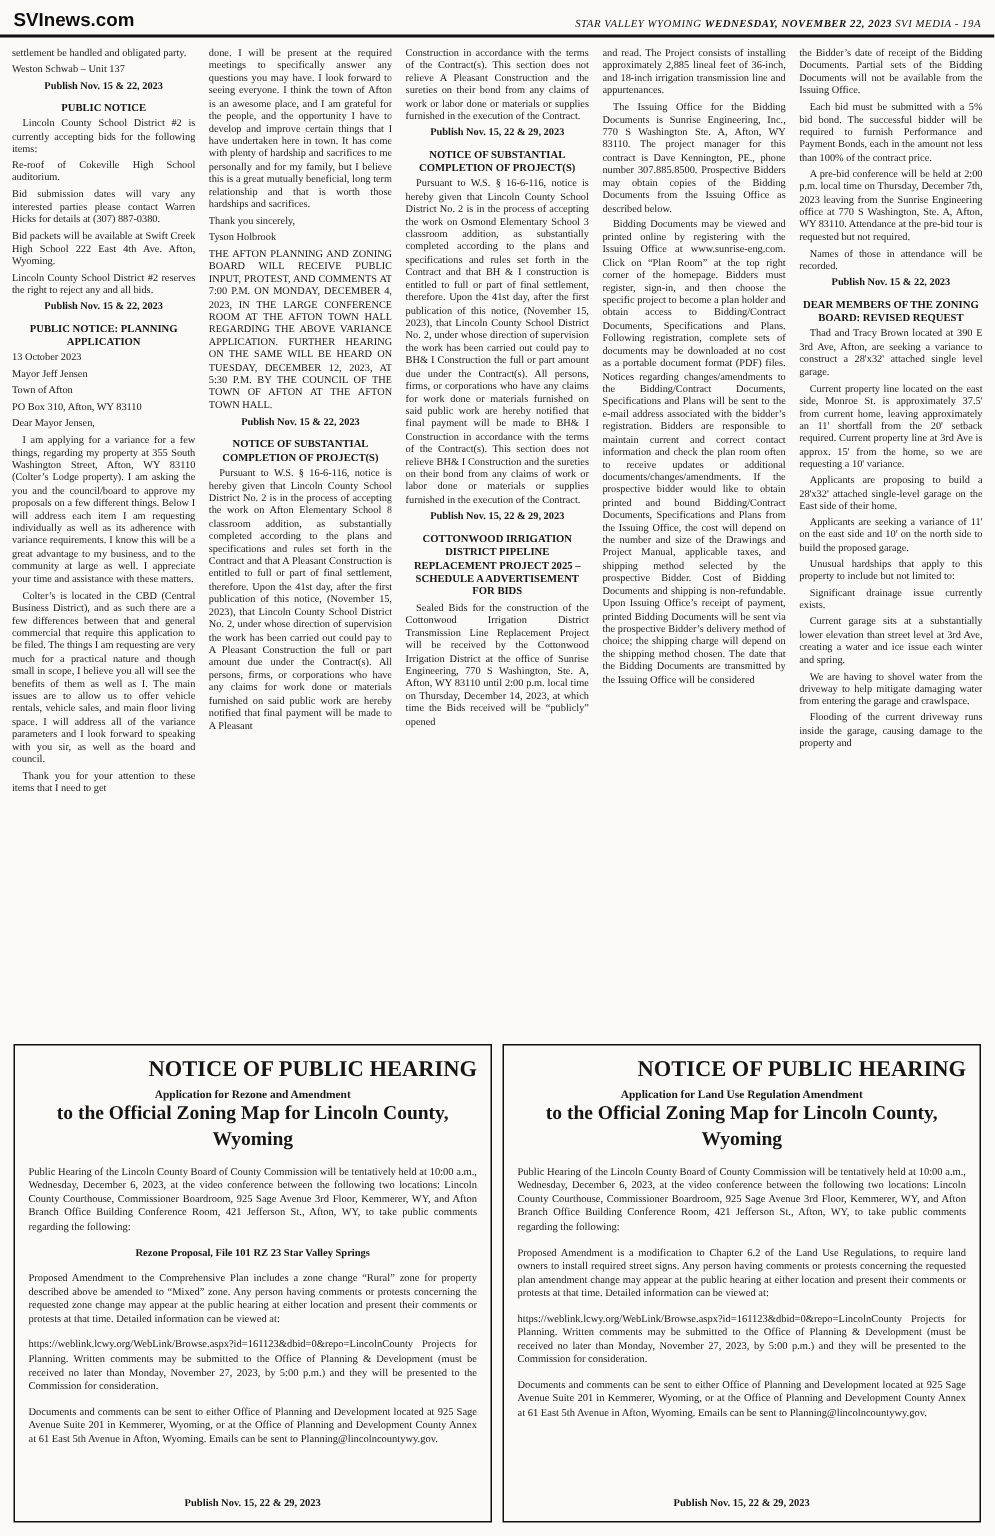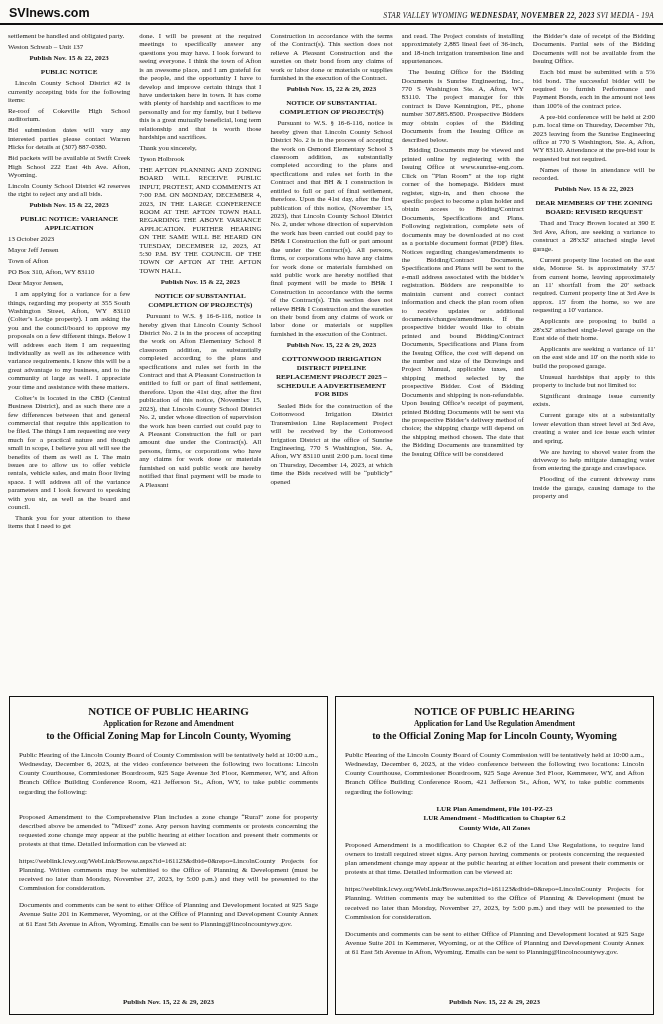--- a/index.html
+++ b/index.html
@@ -22,23 +22,23 @@
   .blk.pc { }
   .blk.l  { text-align:left; }
   .blk.h  { font-weight:bold; text-align:center; text-indent:0; margin:4.5px 2px 2.5px; font-size:7.1px; line-height:1.26; }
   .blk.pub{ font-weight:bold; text-align:center; margin:2.5px 0 5.5px; }
 
   
   .boxes { display:flex; gap:7px; padding:7px 9px 9px; flex:1; }
   .box { flex:1 1 0; min-width:0; border:1.5px solid #111; padding:7px 9px;
          font-size:7px; line-height:1.3; text-align:justify;
          display:flex; flex-direction:column; }
-  .box-title { font-weight:bold; text-align:center; font-size:11px; margin-bottom:1px; }
+  .box-title { font-weight:bold; text-align:right; font-size:15px; margin-bottom:1px; }
   .box-sub   { font-weight:bold; text-align:center; font-size:7.6px; }
-  .box-sub2  { font-weight:bold; text-align:center; font-size:10px; margin-bottom:5px; }
+  .box-sub2  { font-weight:bold; text-align:center; font-size:13px; margin-bottom:5px; }
   .box-p     { margin:4px 0; }
   .box-p.link{ overflow-wrap:anywhere; }
   .box-head  { font-weight:bold; text-align:center; line-height:1.35; }
   .box-headgroup { margin:4px 0; }
   .box-publish { font-weight:bold; text-align:center; margin-top:auto; padding-top:5px; }
 </style>
 </head>
 <body>
 
 <div class="page">
@@ -53,21 +53,21 @@
         <div class="blk pc">settlement be handled and obligated party.</div>
         <div class="blk l">Weston Schwab – Unit 137</div>
         <div class="blk pub">Publish Nov. 15 &amp; 22, 2023</div>
         <div class="blk h">PUBLIC NOTICE</div>
         <div class="blk p">Lincoln County School District #2 is currently accepting bids for the following items:</div>
         <div class="blk pc">Re-roof of Cokeville High School auditorium.</div>
         <div class="blk pc">Bid submission dates will vary any interested parties please contact Warren Hicks for details at (307) 887-0380.</div>
         <div class="blk pc">Bid packets will be available at Swift Creek High School 222 East 4th Ave. Afton, Wyoming.</div>
         <div class="blk pc">Lincoln County School District #2 reserves the right to reject any and all bids.</div>
         <div class="blk pub">Publish Nov. 15 &amp; 22, 2023</div>
-        <div class="blk h">PUBLIC NOTICE: VARIANCE APPLICATION</div>
+        <div class="blk h">PUBLIC NOTICE: PLANNING APPLICATION</div>
         <div class="blk l">13 October 2023</div>
         <div class="blk l">Mayor Jeff Jensen</div>
         <div class="blk l">Town of Afton</div>
         <div class="blk l">PO Box 310, Afton, WY 83110</div>
         <div class="blk l">Dear Mayor Jensen,</div>
         <div class="blk p">I am applying for a variance for a few things, regarding my property at 355 South Washington Street, Afton, WY 83110 (Colter’s Lodge property). I am asking the you and the council/board to approve my proposals on a few different things. Below I will address each item I am requesting individually as well as its adherence with variance requirements. I know this will be a great advantage to my business, and to the community at large as well. I appreciate your time and assistance with these matters.</div>
         <div class="blk p">Colter’s is located in the CBD (Central Business District), and as such there are a few differences between that and general commercial that require this application to be filed. The things I am requesting are very much for a practical nature and though small in scope, I believe you all will see the benefits of them as well as I. The main issues are to allow us to offer vehicle rentals, vehicle sales, and main floor living space. I will address all of the variance parameters and I look forward to speaking with you sir, as well as the board and council.</div>
         <div class="blk p">Thank you for your attention to these items that I need to get</div>
       </div>
     <div class="col">
@@ -113,37 +113,33 @@
   </main>
 
   <section class="boxes">
 
     <div class="box">
       <div class="box-title">NOTICE OF PUBLIC HEARING</div>
       <div class="box-sub">Application for Rezone and Amendment</div>
       <div class="box-sub2">to the Official Zoning Map for Lincoln County, Wyoming</div>
       <p class="box-p">Public Hearing of the Lincoln County Board of County Commission will be tentatively held at 10:00 a.m., Wednesday, December 6, 2023, at the video conference between the following two locations:  Lincoln County Courthouse, Commissioner Boardroom, 925 Sage Avenue 3rd Floor, Kemmerer, WY, and Afton Branch Office Building Conference Room, 421 Jefferson St., Afton, WY, to take public comments regarding the following:</p>
       <div class="box-headgroup">
+        <div class="box-head">Rezone Proposal, File 101 RZ 23 Star Valley Springs</div>
       </div>
       <p class="box-p">Proposed Amendment to the Comprehensive Plan includes a zone change “Rural” zone for property described above be amended to “Mixed” zone.  Any person having comments or protests concerning the requested zone change may appear at the public hearing at either location and present their comments or protests at that time.  Detailed information can be viewed at:</p>
       <p class="box-p link">https://weblink.lcwy.org/WebLink/Browse.aspx?id=161123&amp;dbid=0&amp;repo=LincolnCounty Projects for Planning.  Written comments may be submitted to the Office of Planning &amp; Development (must be received no later than Monday, November 27, 2023, by 5:00 p.m.) and they will be presented to the Commission for consideration.</p>
       <p class="box-p">Documents and comments can be sent to either Office of Planning and Development located at 925 Sage Avenue Suite 201 in Kemmerer, Wyoming, or at the Office of Planning and Development County Annex at 61 East 5th Avenue in Afton, Wyoming. Emails can be sent to Planning@lincolncountywy.gov.</p>
       <div class="box-publish">Publish Nov. 15, 22 &amp; 29, 2023</div>
     </div>
 
     <div class="box">
       <div class="box-title">NOTICE OF PUBLIC HEARING</div>
       <div class="box-sub">Application for Land Use Regulation Amendment</div>
       <div class="box-sub2">to the Official Zoning Map for Lincoln County, Wyoming</div>
       <p class="box-p">Public Hearing of the Lincoln County Board of County Commission will be tentatively held at 10:00 a.m., Wednesday, December 6, 2023, at the video conference between the following two locations:  Lincoln County Courthouse, Commissioner Boardroom, 925 Sage Avenue 3rd Floor, Kemmerer, WY, and Afton Branch Office Building Conference Room, 421 Jefferson St., Afton, WY, to take public comments regarding the following:</p>
-      <div class="box-headgroup">
-        <div class="box-head">LUR Plan Amendment, File 101-PZ-23</div>
-        <div class="box-head">LUR Amendment - Modification to Chapter 6.2</div>
-        <div class="box-head">County Wide, All Zones</div>
-      </div>
       <p class="box-p">Proposed Amendment is a modification to Chapter 6.2 of the Land Use Regulations, to require land owners to install required street signs. Any person having comments or protests concerning the requested plan amendment change may appear at the public hearing at either location and present their comments or protests at that time.  Detailed information can be viewed at:</p>
       <p class="box-p link">https://weblink.lcwy.org/WebLink/Browse.aspx?id=161123&amp;dbid=0&amp;repo=LincolnCounty Projects for Planning.  Written comments may be submitted to the Office of Planning &amp; Development (must be received no later than Monday, November 27, 2023, by 5:00 p.m.) and they will be presented to the Commission for consideration.</p>
       <p class="box-p">Documents and comments can be sent to either Office of Planning and Development located at 925 Sage Avenue Suite 201 in Kemmerer, Wyoming, or at the Office of Planning and Development County Annex at 61 East 5th Avenue in Afton, Wyoming. Emails can be sent to Planning@lincolncountywy.gov.</p>
       <div class="box-publish">Publish Nov. 15, 22 &amp; 29, 2023</div>
     </div>
 
   </section>
 </div>
 
 </body></html>

